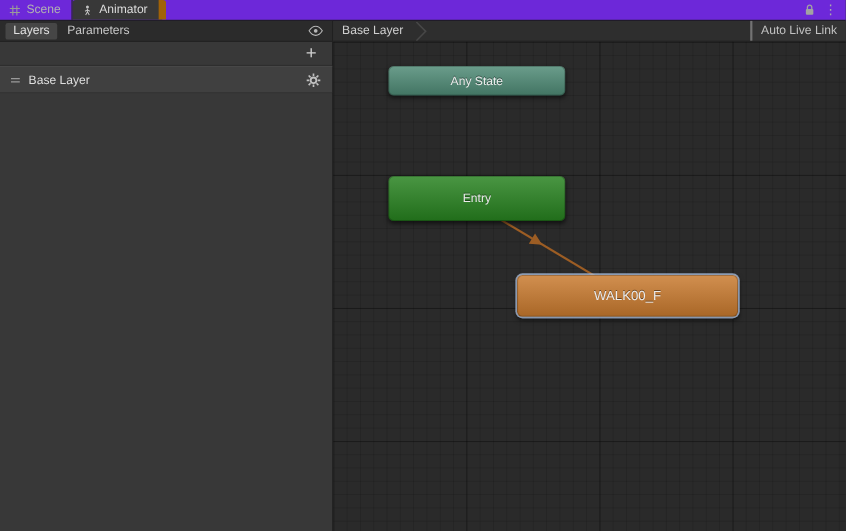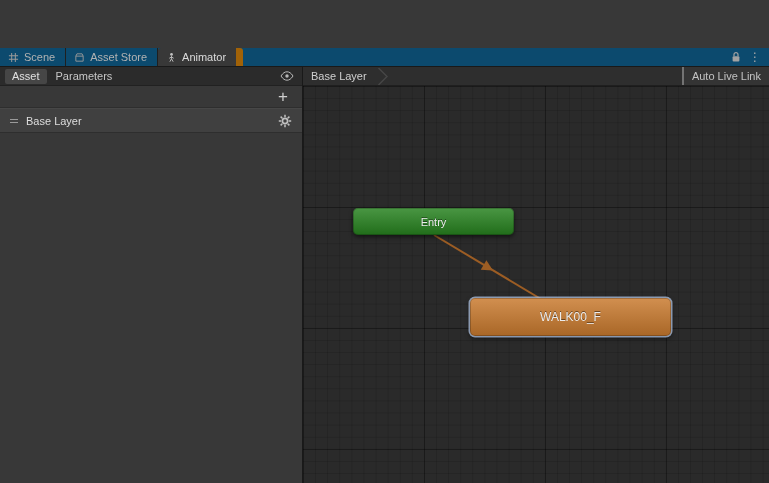--- a/index.html
+++ b/index.html
@@ -5,23 +5,22 @@
   html,body{margin:0;padding:0;background:#1b1b1b;}
   *{box-sizing:border-box;}
   .app{
     position:relative;width:769px;height:483px;overflow:hidden;
     font-family:"Liberation Sans","DejaVu Sans",sans-serif;
     font-size:11px;color:#c8c8c8;background:#383838;
     user-select:none;
   }
   
   .tabbar{
-    display:flex;align-items:stretch;height:19px;background:#0c4a6e;
+    display:flex;align-items:stretch;height:19px;background:#6d28d9;
     border-bottom:1px solid #191919;
-    margin-top:48px;
   }
   .wtab{
     display:flex;align-items:center;gap:5px;padding:0 10px 0 8px;
     color:#b2b2b2;cursor:pointer;border-right:1px solid #1f1f1f;
   }
   .wtab.active{
     background:#383838;color:#dcdcdc;border-radius:3px 3px 0 0;
     border-right:7px solid #a16207;
   }
   .tabbar-spacer{flex:1;}
@@ -84,45 +83,38 @@
   .transitions{position:absolute;inset:0;z-index:1;width:100%;height:100%;}
   .node{
     position:absolute;z-index:2;display:flex;align-items:center;justify-content:center;
     border-radius:5px;color:#ececec;cursor:pointer;
     background:linear-gradient(rgba(255,255,255,.16), rgba(0,0,0,.16)), var(--node-color,#666);
     box-shadow:0 2px 4px rgba(0,0,0,.55), inset 0 0 0 1px rgba(0,0,0,.22);
     text-shadow:0 -1px 0 rgba(0,0,0,.45);
     font-size:11px;
   }
   .node-any{left:50px;top:22px;width:161px;height:27px;}
-  .node-entry{left:50px;top:122px;width:161px;height:27px;}
+  .node-entry{left:50px;top:122px;width:161px;height:41px;}
   .node-walk{left:167px;top:212px;width:201px;height:38px;font-size:12px;text-align:right;}
   .node.selected{
     box-shadow:0 0 0 1.5px rgba(175,195,225,.75), 0 2px 5px rgba(0,0,0,.6),
                inset 0 0 0 1px rgba(0,0,0,.22);
   }
 </style>
 </head>
 <body>
 
 <div class="app">
 
   <div class="tabbar">
     <div class="wtab">
       <svg width="11" height="11" viewBox="0 0 12 12">
         <path d="M1 4h10M1 8h10M4 1v10M8 1v10" stroke="#9a9a9a" stroke-width="1.1" fill="none"></path>
       </svg>
       <span>Scene</span>
-    </div>
-    <div class="wtab">
-      <svg width="11" height="11" viewBox="0 0 12 12">
-        <path d="M2 4.5l1.2-2.5h5.6L10 4.5V10H2z" fill="none" stroke="#9a9a9a" stroke-width="1"></path>
-        <path d="M2 4.5h8" stroke="#9a9a9a" stroke-width="1"></path>
-      </svg>
-      <span>Asset Store</span>
     </div>
     <div class="wtab active">
       <svg width="11" height="11" viewBox="0 0 12 12">
         <circle cx="6" cy="2.6" r="1.5" fill="#c2c2c2"></circle>
         <path d="M6 4.4v3M6 5.4L3.6 6.8M6 5.4l2.4 1.4M6 7.4L4.2 10.6M6 7.4l1.8 3.2" stroke="#c2c2c2" stroke-width="1" fill="none"></path>
       </svg>
       <span>Animator</span>
     </div>
     <div class="tabbar-spacer"></div>
     <div class="tb-icons">
@@ -131,21 +123,21 @@
         <rect x="1.6" y="5.2" width="6.8" height="5.2" rx="1" fill="#a2a2a2"></rect>
       </svg>
       <span class="kebab">⋮</span>
     </div>
   </div>
 
   <div class="content">
 
     <div class="sidebar">
       <div class="sidebar-header">
-        <span class="side-tab active">Asset</span>
+        <span class="side-tab active">Layers</span>
         <span class="side-tab">Parameters</span>
         <span class="eye-btn">
           <svg width="14" height="10" viewBox="0 0 14 10">
             <path d="M1 5c2-3.2 4-4.2 6-4.2S11 1.8 13 5c-2 3.2-4 4.2-6 4.2S3 8.2 1 5z" fill="none" stroke="#b8b8b8" stroke-width="1"></path>
             <circle cx="7" cy="5" r="1.7" fill="#b8b8b8"></circle>
           </svg>
         </span>
       </div>
 
       <div class="add-row">
@@ -179,20 +171,23 @@
         <span class="live-link">Auto Live Link</span>
       </div>
 
       <div class="canvas">
 
         <svg class="transitions">
           <line x1="131" y1="149" x2="268" y2="231" stroke="#9c5d24" stroke-width="2"></line>
           <polygon points="-4,-5.5 7,0 -4,5.5" fill="#9c5d24" transform="translate(184,181) rotate(31)"></polygon>
         </svg>
 
+        <div class="node node-any" style="--node-color: #4e8a75;">
+          <span>Any State</span>
+        </div>
 
         <div class="node node-entry" style="--node-color: #27821f;">
           <span>Entry</span>
         </div>
 
         <div class="node node-walk selected" style="--node-color: #c97a2e;">
           <span>WALK00_F</span>
         </div>
 
       </div>

